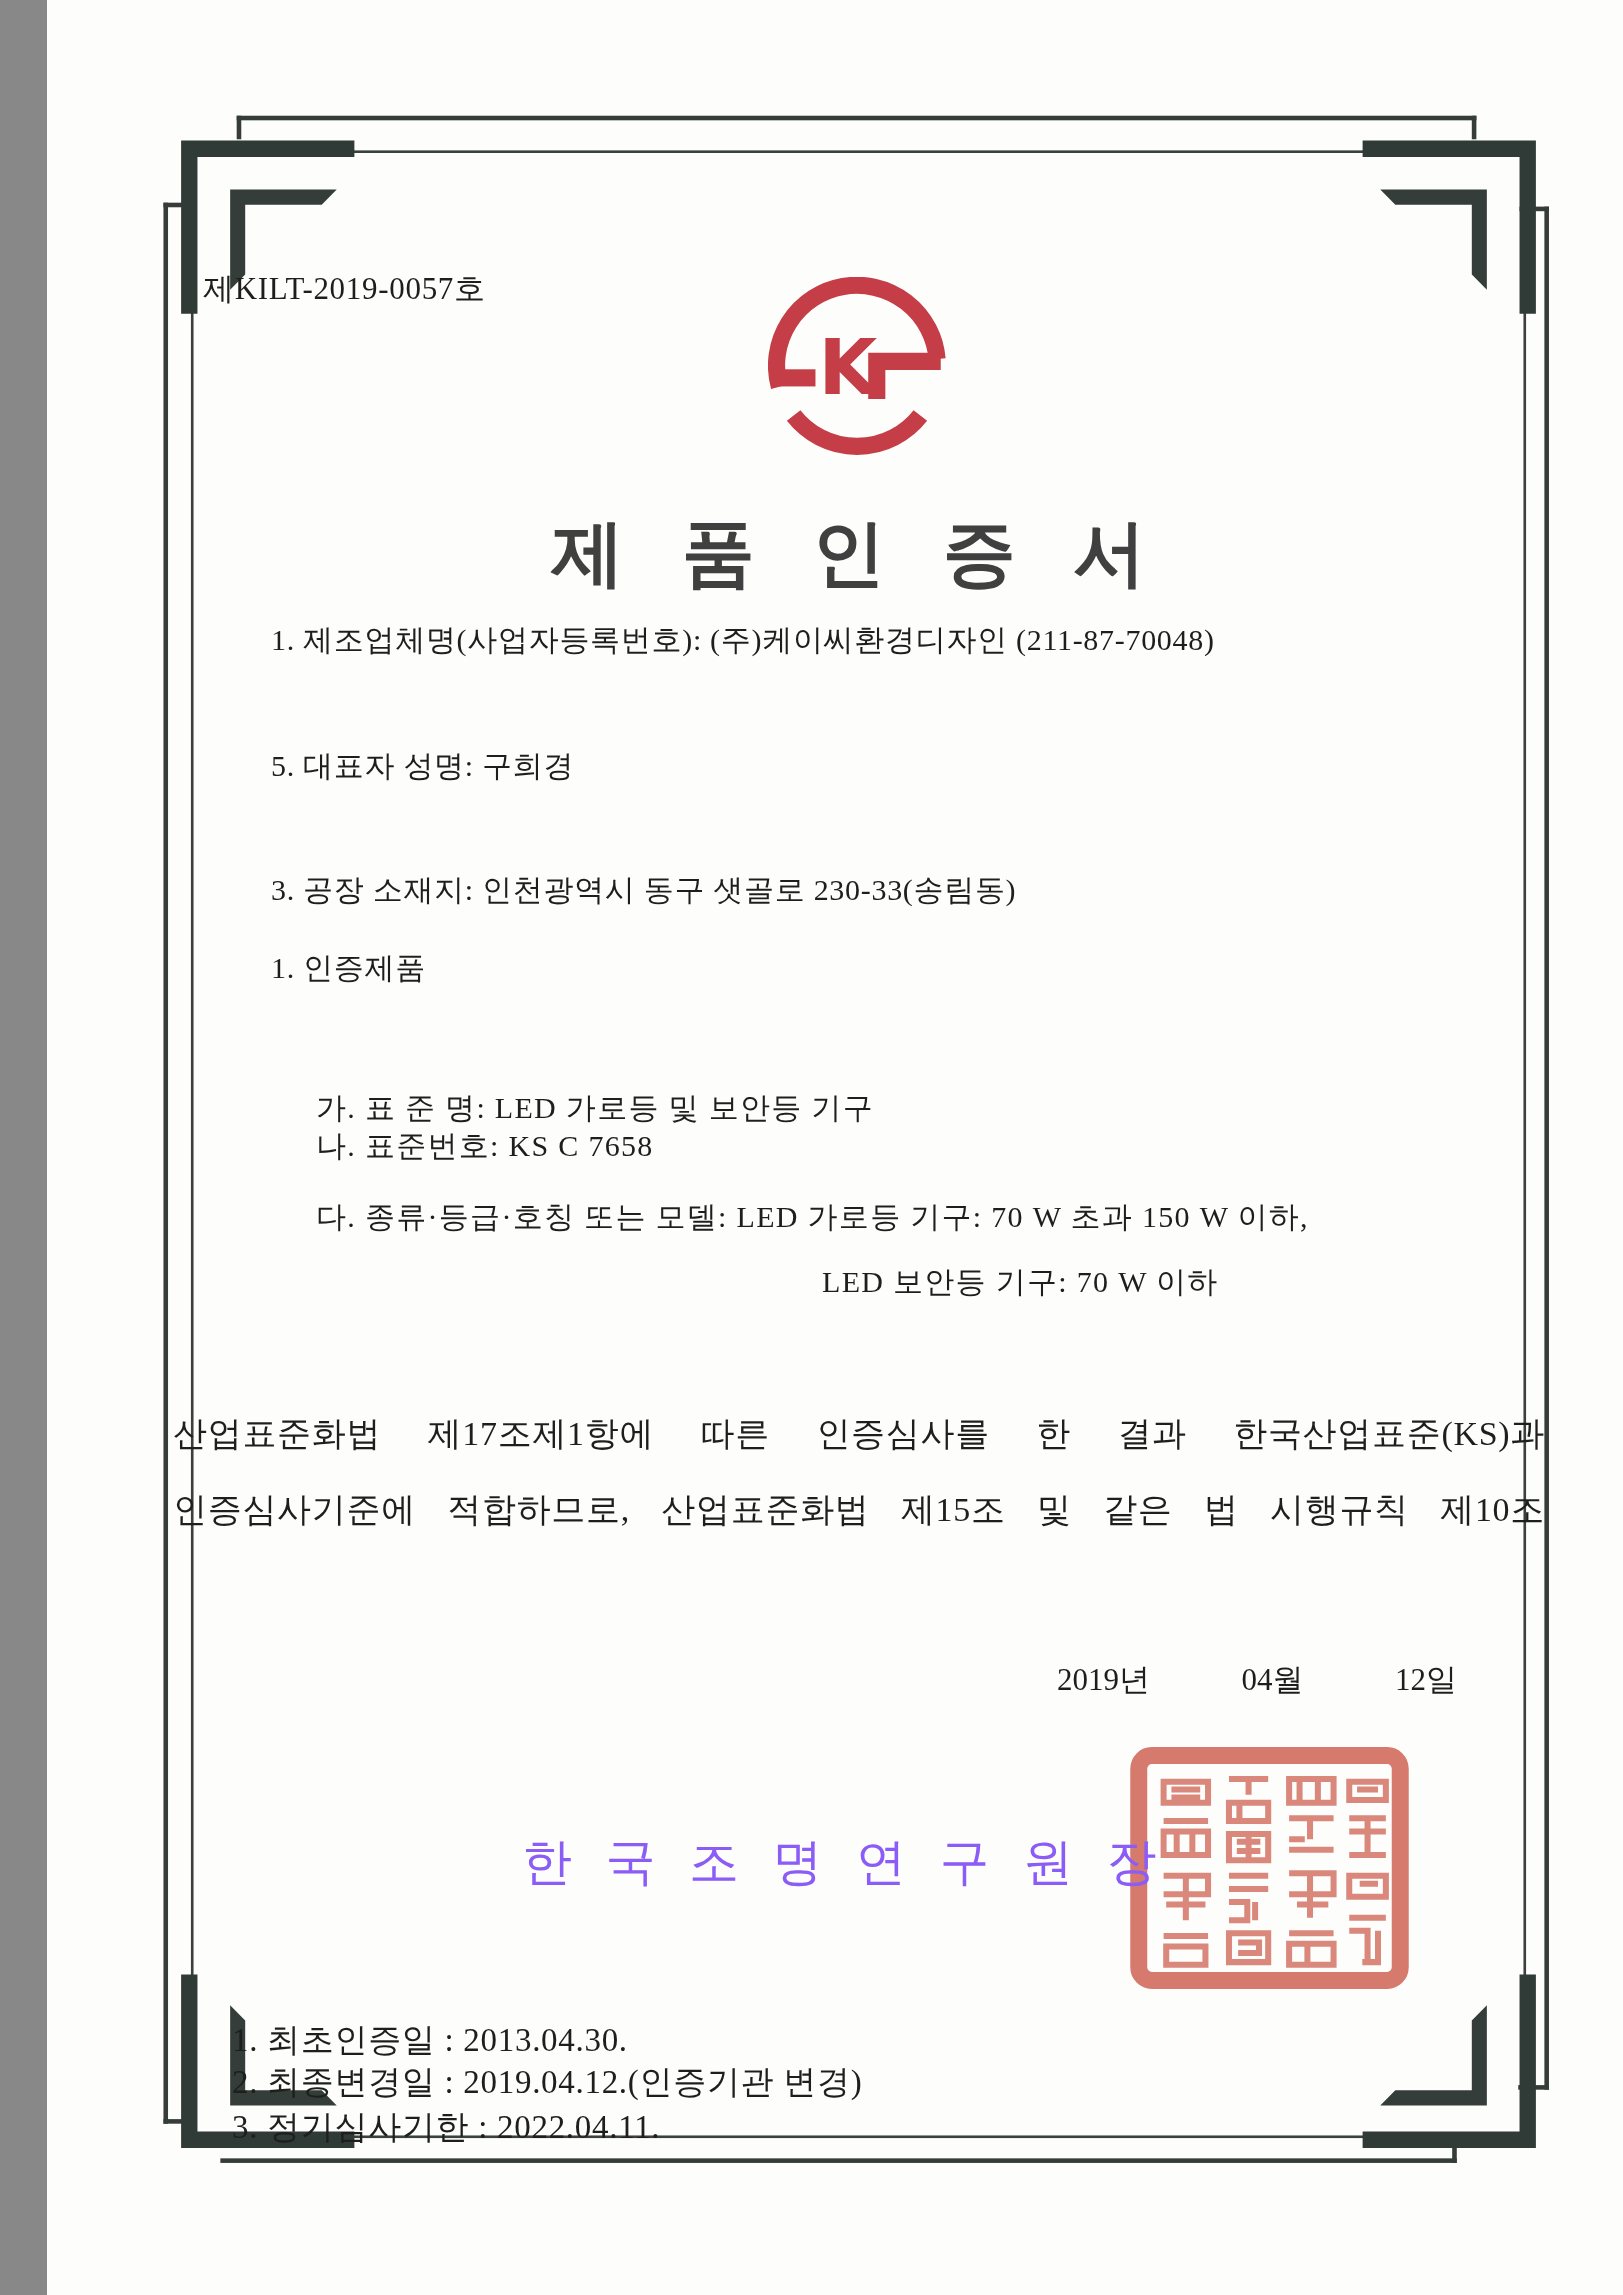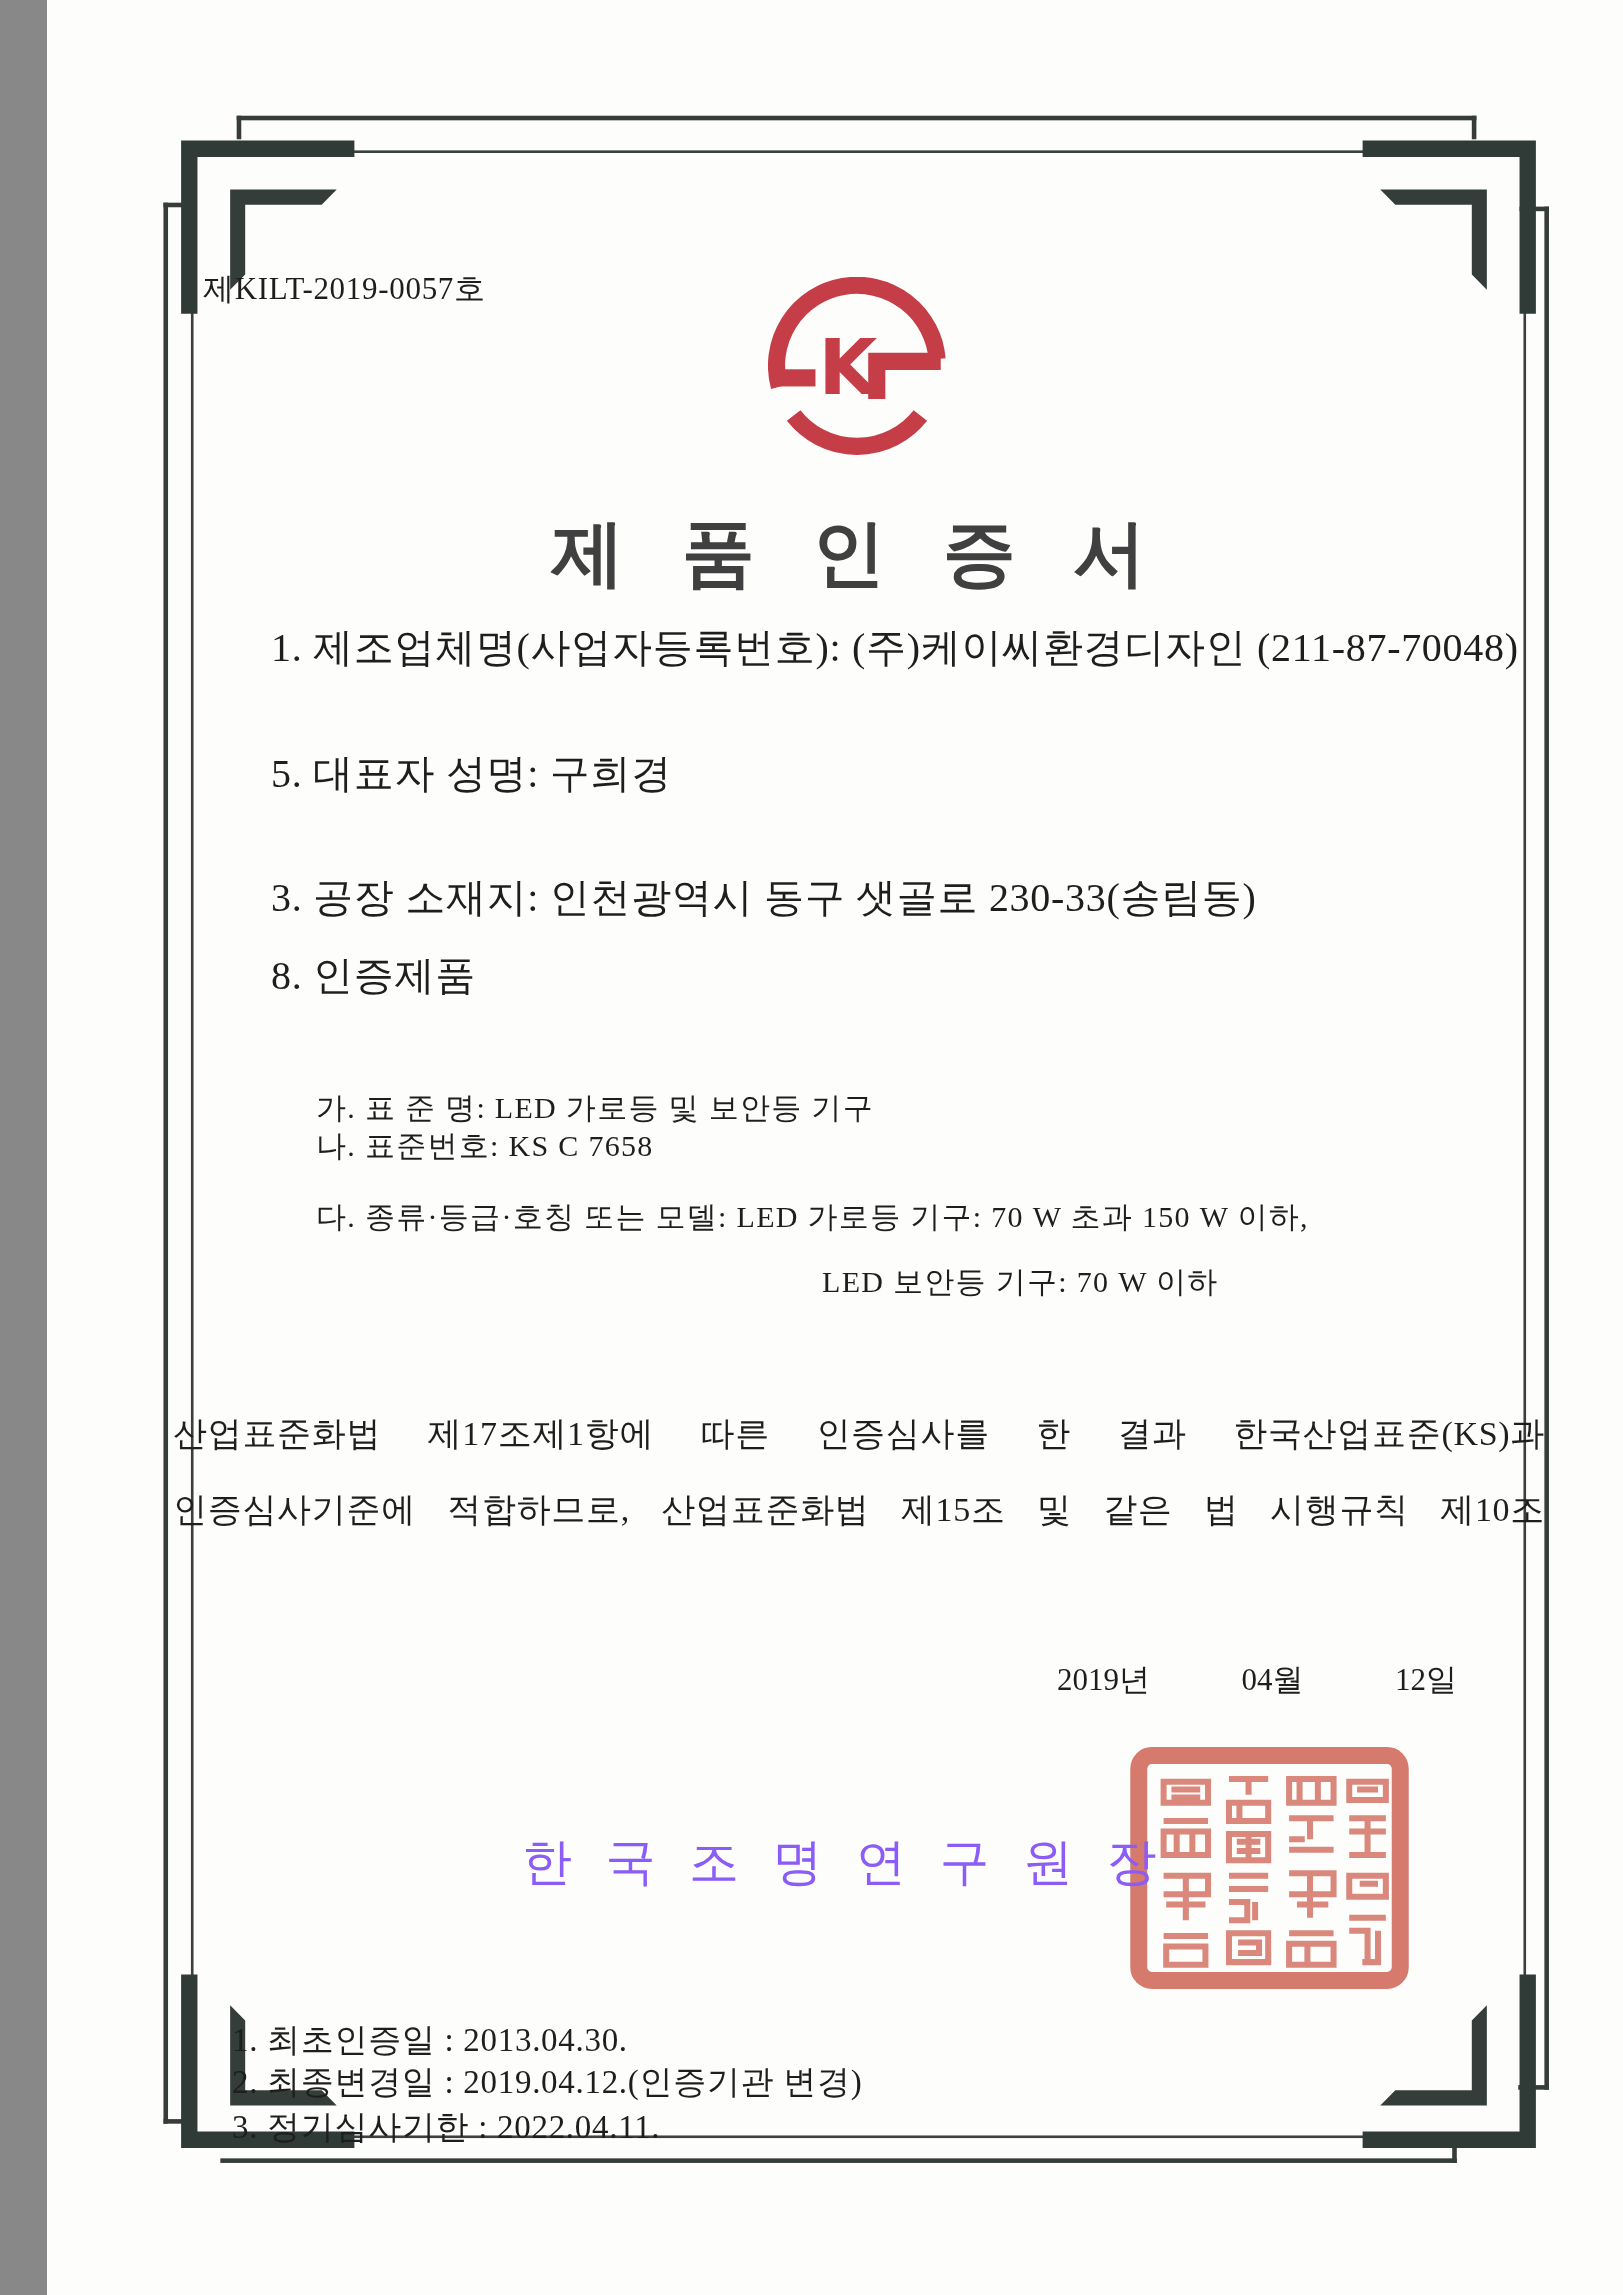--- a/index.html
+++ b/index.html
@@ -9,21 +9,21 @@
     background:#fdfdfc;
     overflow:hidden;
     font-family:"Liberation Serif","DejaVu Serif",serif;
     color:#1d1e1d;
     margin-left:47px;
   }
   .abs{position:absolute;white-space:nowrap;}
   .border-svg{position:absolute;left:0;top:0;width:1623px;height:2295px;}
   .doc-number{top:268px;left:156px;font-size:31px;letter-spacing:0.7px;}
   .title{top:505px;left:0;right:0;text-align:center;font-size:73px;font-weight:bold;letter-spacing:19.6px;color:#404040;}
-  .item{font-size:40px;left:224px;letter-spacing:0.7px;}
+  .item{font-size:30px;left:224px;letter-spacing:0.7px;}
   .item-1{top:620px;}
   .item-2{top:746px;}
   .item-3{top:870px;}
   .item-4{top:948px;}
   .subitem{font-size:30px;left:269px;letter-spacing:1.3px;}
   .sub-1{top:1088px;}
   .sub-2{top:1126px;}
   .sub-3{top:1197px;}
   .sub-3b{top:1262px;left:775px;}
   .stmt{position:absolute;left:126px;width:1372px;font-size:34px;white-space:normal;letter-spacing:0.7px;}
@@ -87,21 +87,21 @@
     <path d="M 262 115 h -110 v 70 h 26 v -44 h 84 Z" fill="#c43d47"></path>
 
     <text x="121" y="177" text-anchor="middle" font-family="'DejaVu Sans',sans-serif" font-size="115" font-weight="bold" fill="#c43d47">K</text>
   </svg>
 
   <div class="abs title">제 품 인 증 서</div>
 
   <div class="abs item item-1">1. 제조업체명(사업자등록번호): (주)케이씨환경디자인 (211-87-70048)</div>
   <div class="abs item item-2">5. 대표자 성명: 구희경</div>
   <div class="abs item item-3">3. 공장 소재지: 인천광역시 동구 샛골로 230-33(송림동)</div>
-  <div class="abs item item-4">8. 인증제품</div>
+  <div class="abs item item-4">1. 인증제품</div>
 
   <div class="abs subitem sub-1">가. 표 준 명: LED 가로등 및 보안등 기구</div>
   <div class="abs subitem sub-2">나. 표준번호: KS C 7658</div>
   <div class="abs subitem sub-3">다. 종류·등급·호칭 또는 모델: LED 가로등 기구: 70 W 초과 150 W 이하,</div>
   <div class="abs subitem sub-3b">LED 보안등 기구: 70 W 이하</div>
 
   <div class="stmt just stmt-1">산업표준화법 제17조제1항에 따른 인증심사를 한 결과 한국산업표준(KS)과</div>
   <div class="stmt just stmt-2">인증심사기준에 적합하므로, 산업표준화법 제15조 및 같은 법 시행규칙 제10조</div>
 
   <div class="abs date-row">

